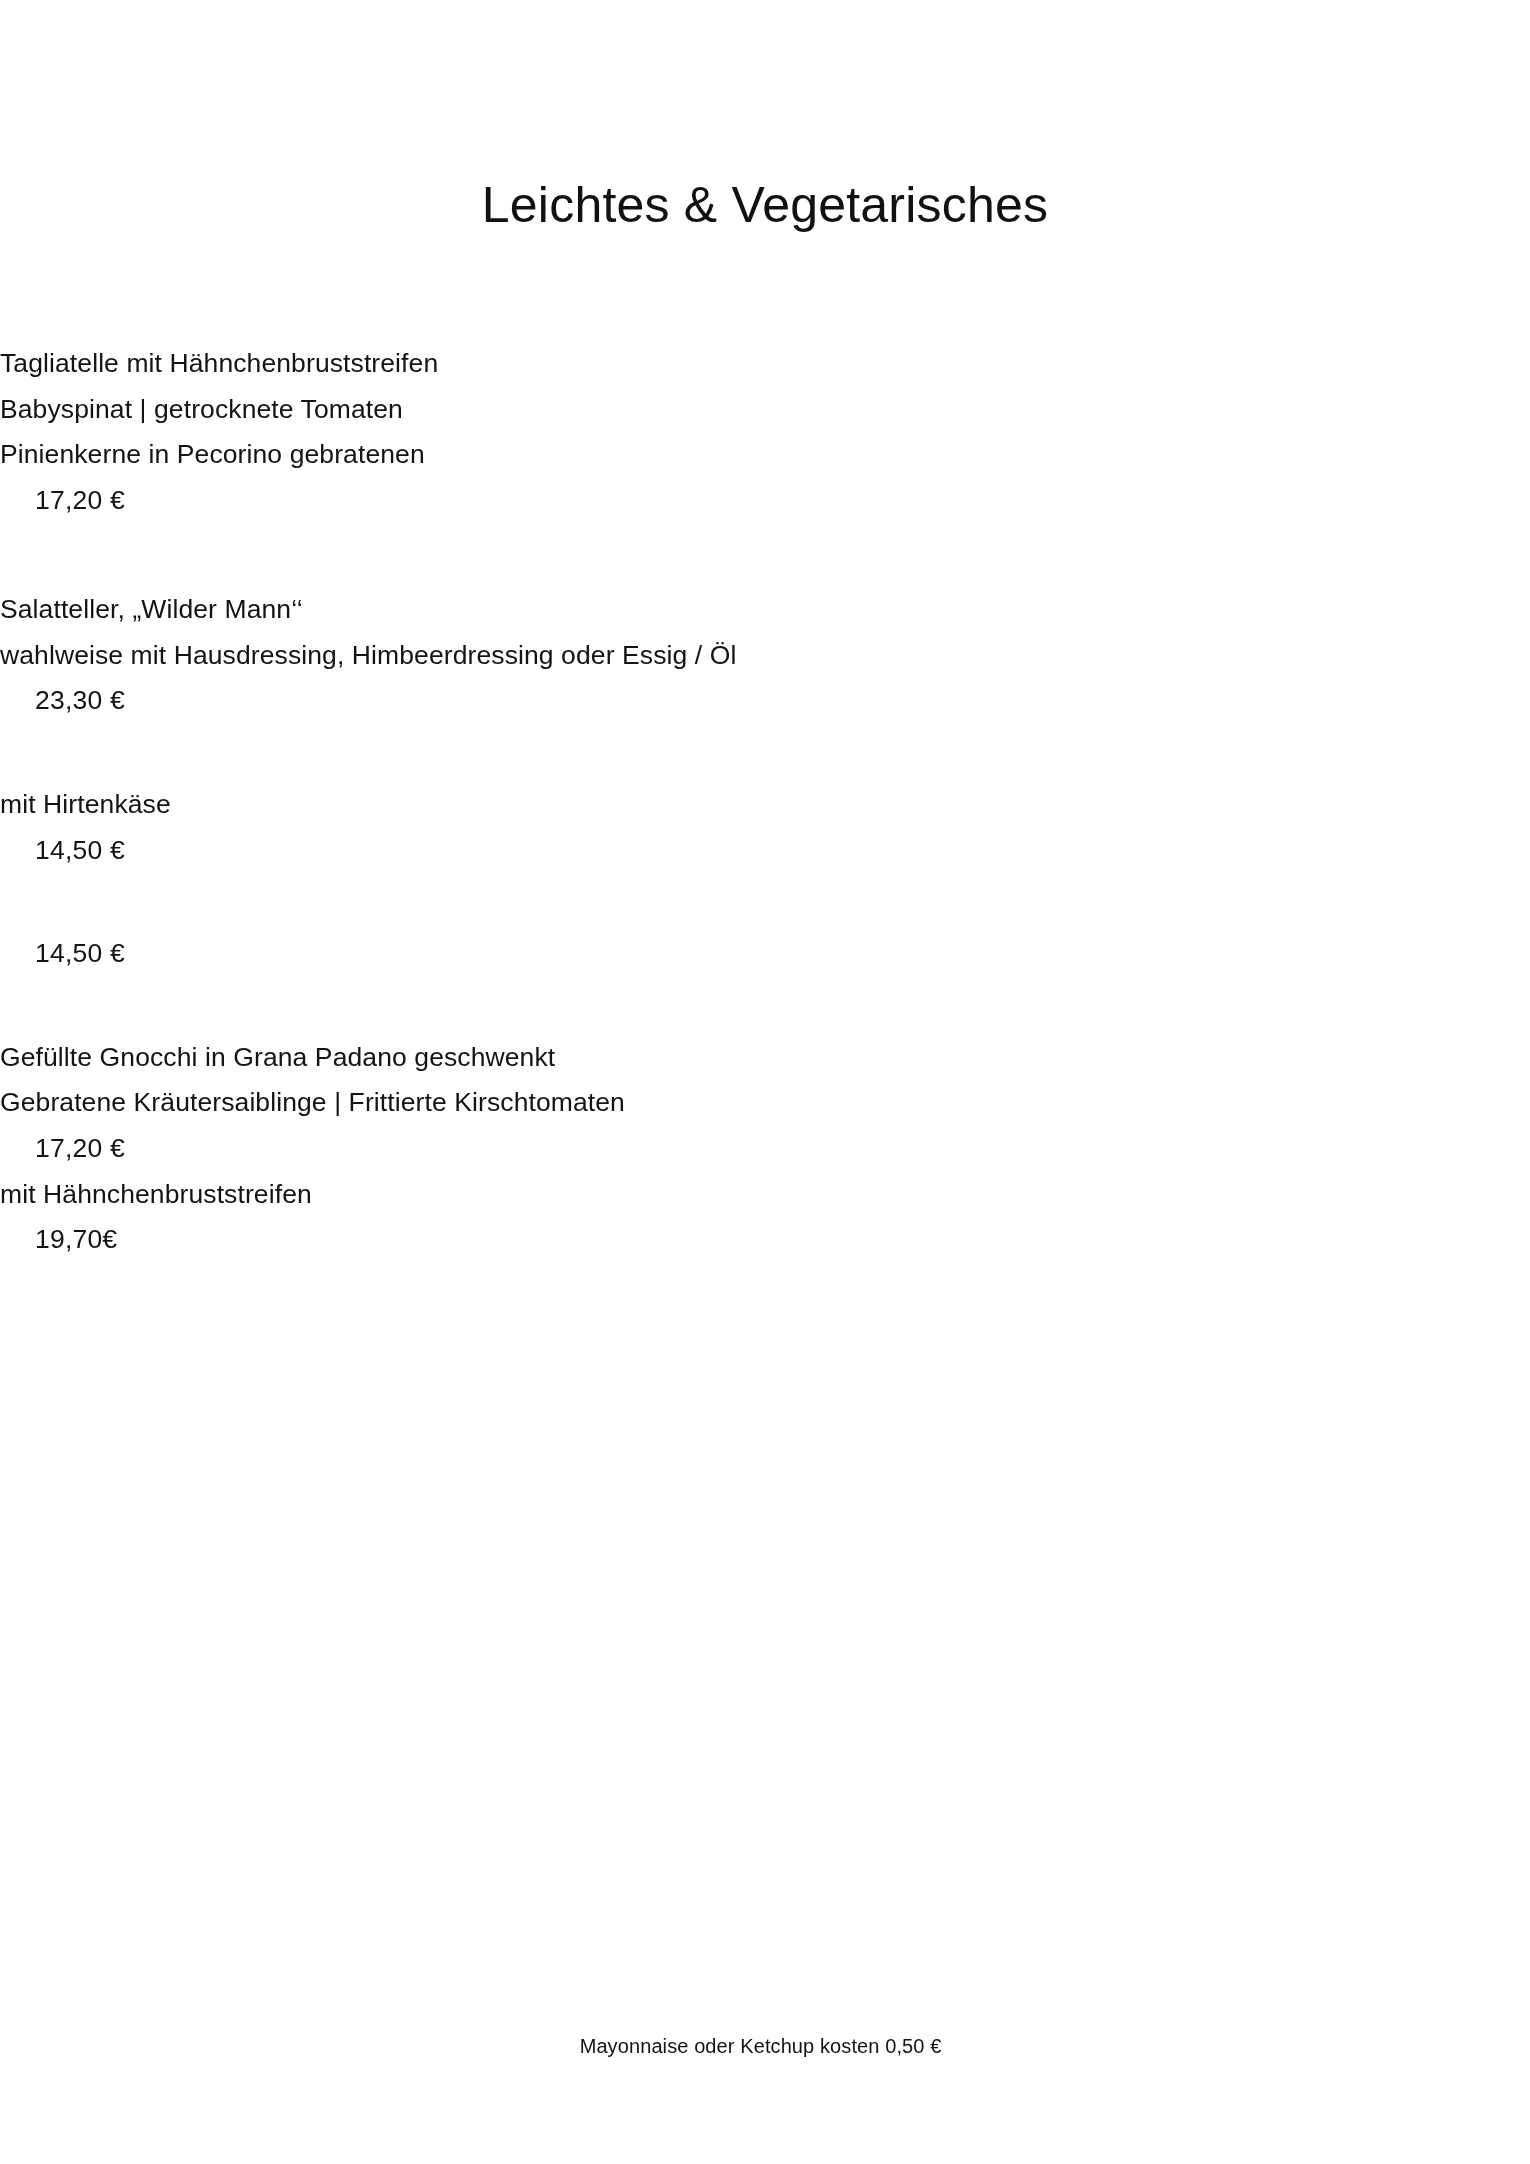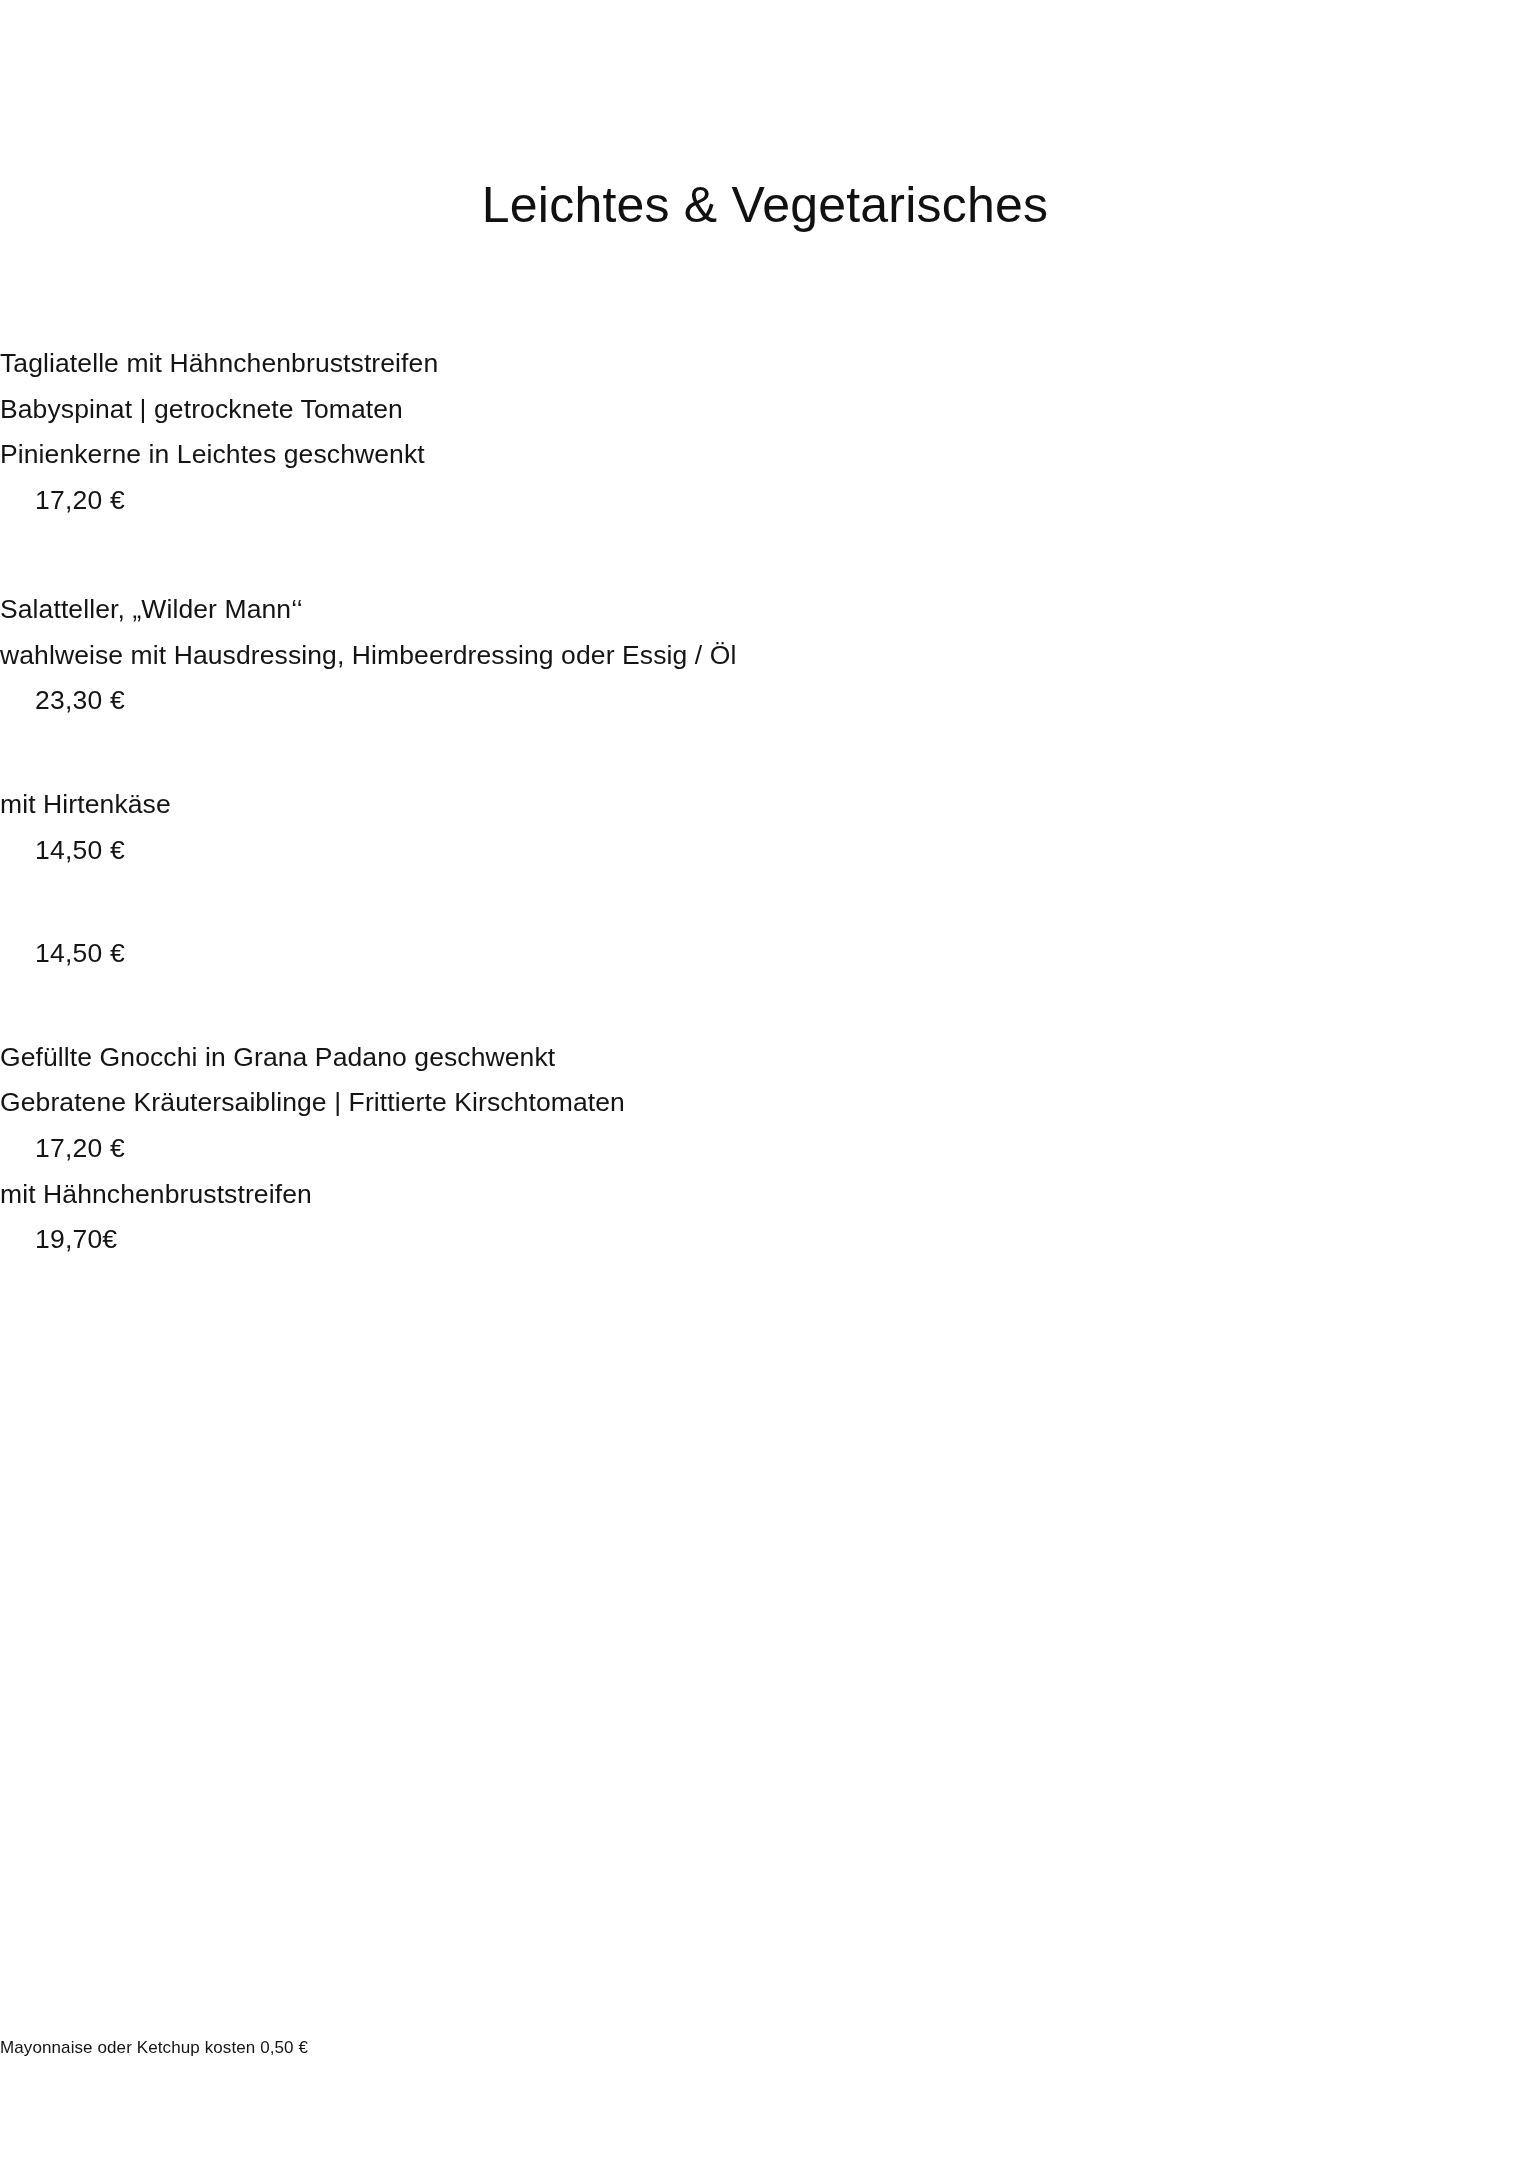--- a/index.html
+++ b/index.html
@@ -54,38 +54,39 @@
     height: 64px;
   }
   .gap-md {
     height: 58px;
   }
   .footnote {
     position: absolute;
     left: 0;
     right: 9px;
     bottom: 106px;
-    font-size: 17px;
+    text-align: center;
+    font-size: 20px;
     color: #141414;
     letter-spacing: 0.1px;
   }
 </style>
 </head>
 <body>
 
 <div class="page">
 
   <h1 class="menu-title">Leichtes &amp; Vegetarisches</h1>
 
   <div class="menu-body">
 
     <div class="menu-section">
       <div class="menu-line">Tagliatelle mit Hähnchenbruststreifen</div>
       <div class="menu-line">Babyspinat | getrocknete Tomaten</div>
-      <div class="menu-line">Pinienkerne in Leichtes geschwenkt</div>
+      <div class="menu-line">Pinienkerne in Pecorino gebratenen</div>
       <div class="menu-line price">17,20 €</div>
     </div>
 
     <div class="gap-lg"></div>
 
     <div class="menu-section">
       <div class="menu-line">Salatteller, „Wilder Mann‘‘</div>
       <div class="menu-line">wahlweise mit Hausdressing, Himbeerdressing oder Essig / Öl</div>
       <div class="menu-line price">23,30 €</div>
     </div>

